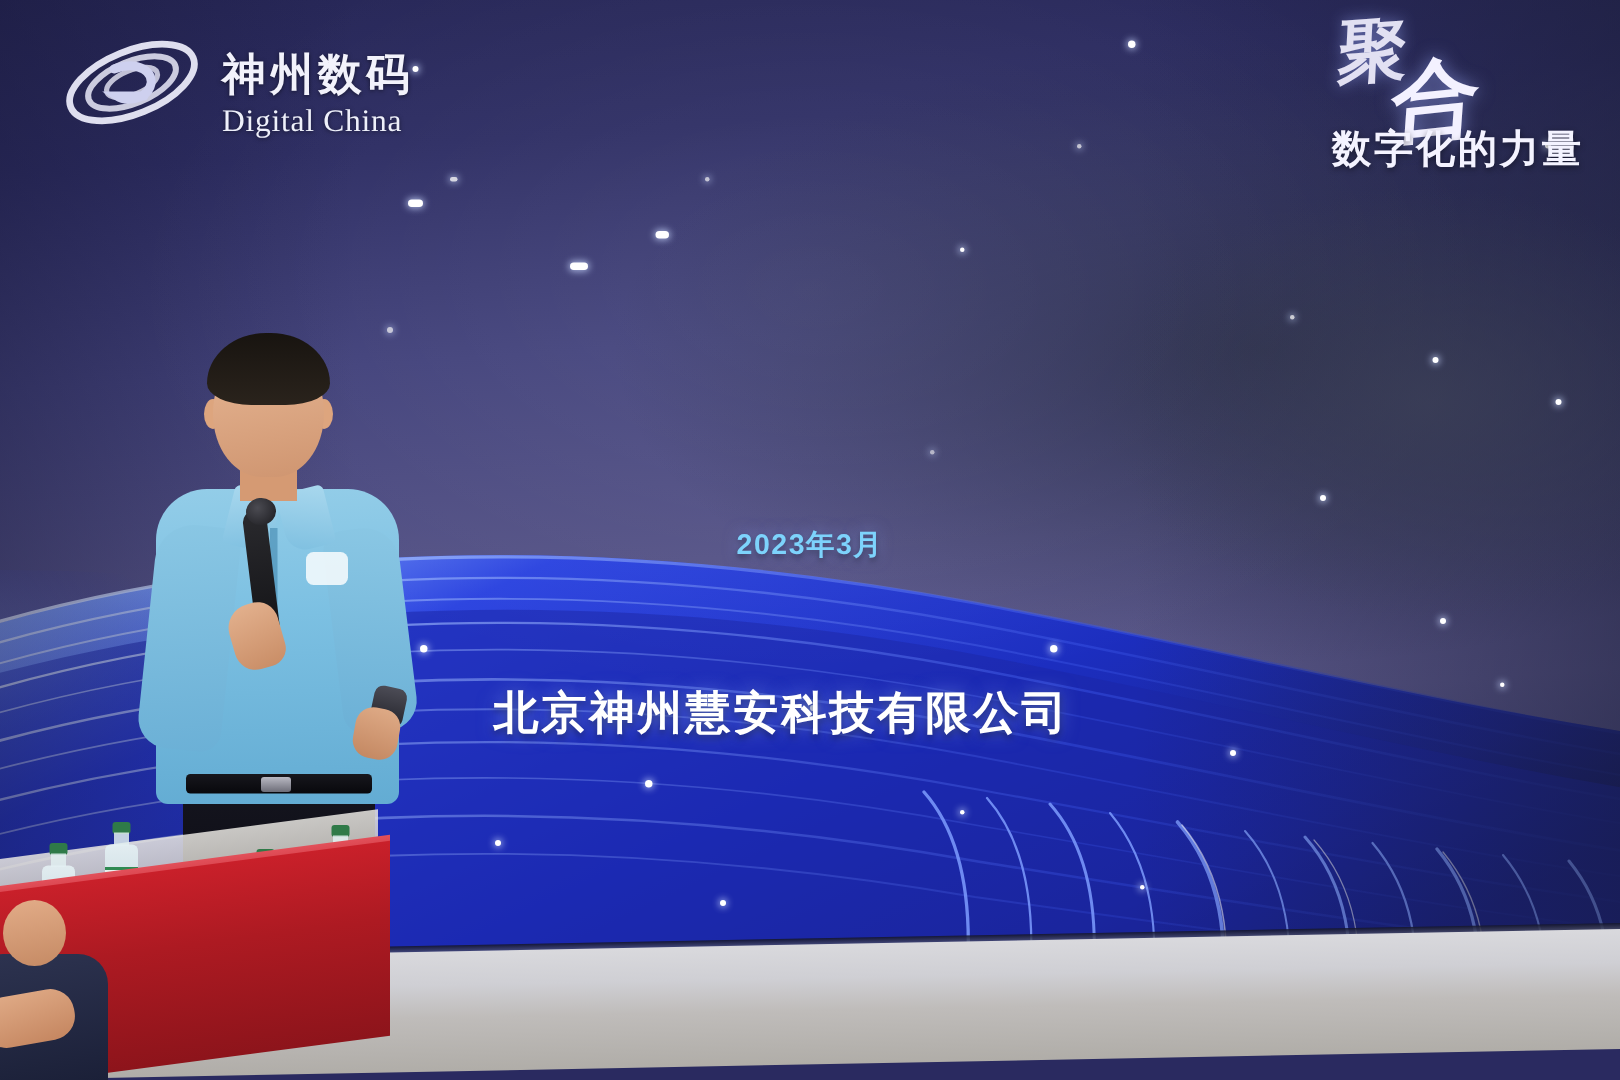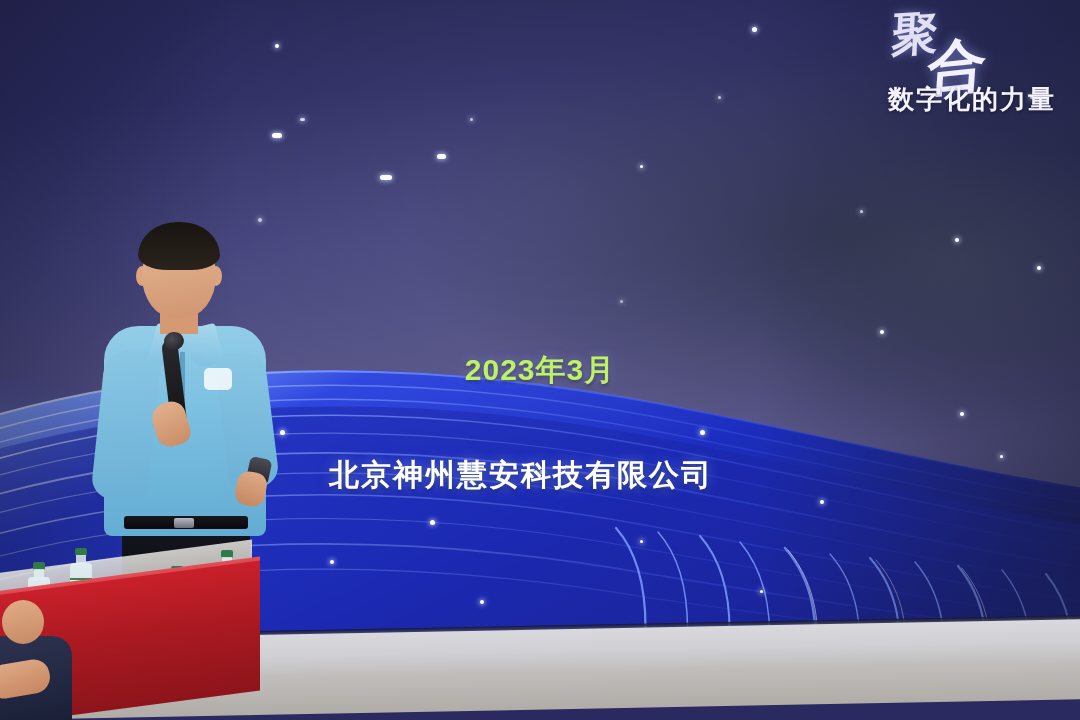--- a/index.html
+++ b/index.html
@@ -38,21 +38,21 @@
 
   
   .title{
     position:absolute;left:306px;top:185px;width:700px;
     font-size:44px;font-weight:bold;color:#ffffff;letter-spacing:2px;
     text-shadow:0 0 12px rgba(150,170,255,.55),0 2px 5px rgba(0,0,0,.55);
     white-space:nowrap;
   }
   .date{
     position:absolute;left:0;top:350px;width:1080px;text-align:center;
-    font-size:30px;font-weight:bold;color:#bef264;letter-spacing:1px;
+    font-size:19px;font-weight:bold;color:#7dd3fc;letter-spacing:1px;
     text-shadow:0 0 10px rgba(150,170,255,.5),0 2px 4px rgba(0,0,0,.5);
   }
   .company{
     position:absolute;left:0;top:455px;width:1042px;text-align:center;
     font-size:30px;font-weight:bold;color:#ffffff;letter-spacing:2px;
     text-shadow:0 0 12px rgba(140,170,255,.6),0 2px 5px rgba(0,0,0,.5);
   }
 
   
   .logo-dc{position:absolute;left:40px;top:16px;width:250px;height:80px;}
@@ -276,20 +276,34 @@
     <div class="dot" style="left:330px;top:560px;width:4px;height:4px;"></div>
     <div class="dot" style="left:820px;top:500px;width:4px;height:4px;"></div>
     <div class="dot" style="left:640px;top:540px;width:3px;height:3px;"></div>
     <div class="dot" style="left:280px;top:430px;width:5px;height:5px;"></div>
     <div class="dot" style="left:200px;top:470px;width:4px;height:4px;"></div>
     <div class="dot" style="left:1000px;top:455px;width:3px;height:3px;"></div>
     <div class="dot" style="left:760px;top:590px;width:3px;height:3px;"></div>
     <div class="dot" style="left:480px;top:600px;width:4px;height:4px;"></div>
   </div>
 
+  <div class="logo-dc">
+    <span class="mark">
+      <svg width="96" height="70" viewBox="0 0 96 70">
+        <g fill="none" stroke="#e9e9f8" stroke-linecap="round">
+          <ellipse cx="48" cy="35" rx="44" ry="21" transform="rotate(-22 48 35)" stroke-width="4.5" opacity=".95"></ellipse>
+          <ellipse cx="48" cy="35" rx="31" ry="14" transform="rotate(-22 48 35)" stroke-width="4" opacity=".85"></ellipse>
+          <ellipse cx="48" cy="35" rx="18" ry="8" transform="rotate(-22 48 35)" stroke-width="3.5" opacity=".8"></ellipse>
+        </g>
+        <path d="M36,26 C52,20 64,28 60,38 C57,46 44,48 38,44 L56,44" fill="none" stroke="#ced0ef" stroke-width="6" stroke-linecap="round"></path>
+      </svg>
+    </span>
+    <span class="cn">神州数码</span>
+    <span class="en">Digital China</span>
+  </div>
 
   <div class="logo-slogan">
     <span class="brush">聚</span>
     <span class="brush2">合</span>
     <span class="sub">数字化的力量</span>
   </div>
 
   <div class="date">2023年3月</div>
   <div class="company">北京神州慧安科技有限公司</div>
 

